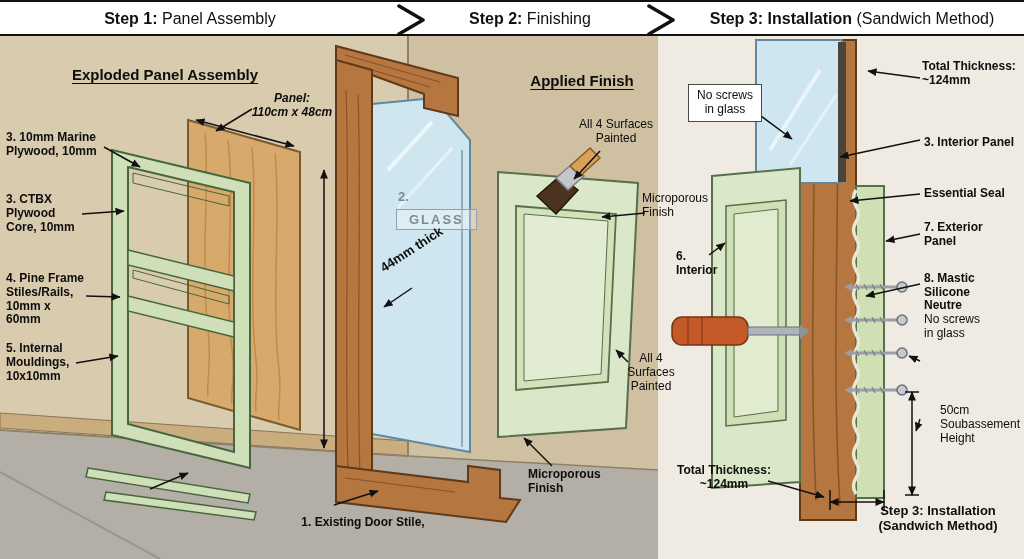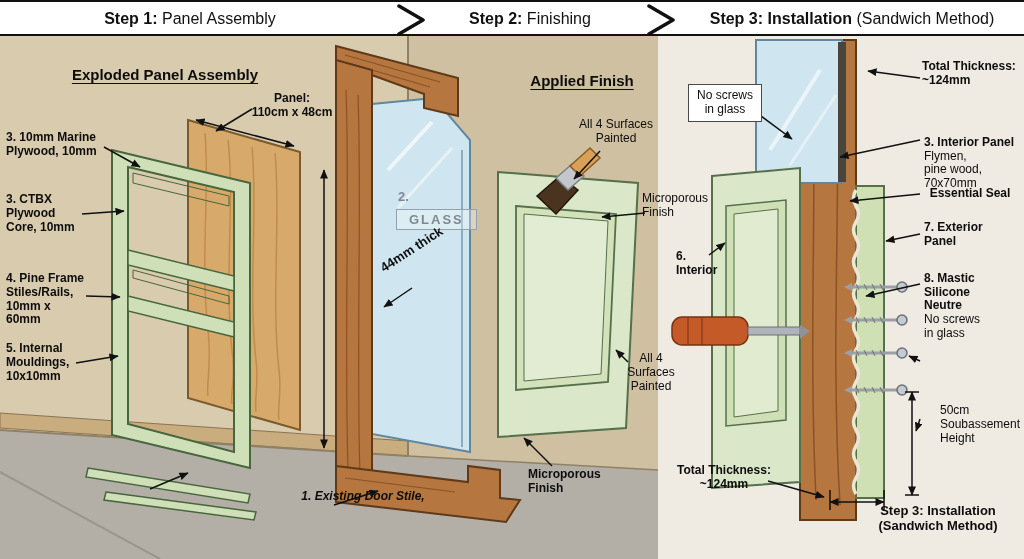--- a/index.html
+++ b/index.html
@@ -221,51 +221,48 @@
   <div class="callout" style="left:6px; top:193px; width:80px;">3. CTBX
 Plywood
 Core, 10mm</div>
   <div class="callout" style="left:6px; top:272px; width:92px;">4. Pine Frame
 Stiles/Rails,
 10mm x
 60mm</div>
   <div class="callout" style="left:6px; top:342px; width:82px;">5. Internal
 Mouldings,
 10x10mm</div>
-  <div class="callout center" style="left:240px; top:92px; width:104px;">Panel:
+  <div class="callout center" style="left:240px; top:92px; width:104px;font-style:italic;">Panel:
 110cm x 48cm</div>
 
   <div class="callout title" style="left:520px; top:72px; width:124px;">Applied Finish</div>
   <div class="callout glass-num" style="left:398px; top:190px;">2.</div>
   <div class="glass-box" style="left:396px; top:209px;">GLASS</div>
   <div class="callout rot" style="left:382px; top:262px; width:100px;">44mm thick</div>
   <div class="callout center normal" style="left:568px; top:118px; width:96px;">All 4 Surfaces
 Painted</div>
   <div class="callout normal" style="left:642px; top:192px; width:80px;">Microporous
 Finish</div>
   <div class="callout center normal" style="left:620px; top:352px; width:62px;">All 4
 Surfaces
 Painted</div>
   <div class="callout" style="left:528px; top:468px; width:92px;">Microporous
 Finish</div>
-  <div class="callout center" style="left:278px; top:476px; width:170px;font-style:italic;">
+  <div class="callout center" style="left:278px; top:502px; width:170px;">
     <span>1. Existing Door Stile,</span>
   </div>
 
   <div class="callout" style="left:922px; top:60px; width:100px;">Total Thickness:
 ~124mm</div>
   <div class="callout boxed" style="left:688px; top:84px; width:74px;">No screws
 in glass</div>
   <div class="callout" style="left:924px; top:122px; width:100px;">
     <span>3. Interior Panel</span>
-    <span class="normal blk">Flymen,
-pine wood,
-70x70mm</span>
-  </div>
-  <div class="callout" style="left:924px; top:187px; width:92px;text-align:center;">Essential Seal</div>
+  </div>
+  <div class="callout" style="left:924px; top:187px; width:92px;">Essential Seal</div>
   <div class="callout" style="left:924px; top:221px; width:90px;">7. Exterior
 Panel</div>
   <div class="callout" style="left:924px; top:258px; width:90px;">
     <span>8. Mastic
 Silicone
 Neutre</span>
     <span class="normal blk">No screws
 in glass</span>
   </div>
   <div class="callout normal" style="left:940px; top:404px; width:98px;">50cm

